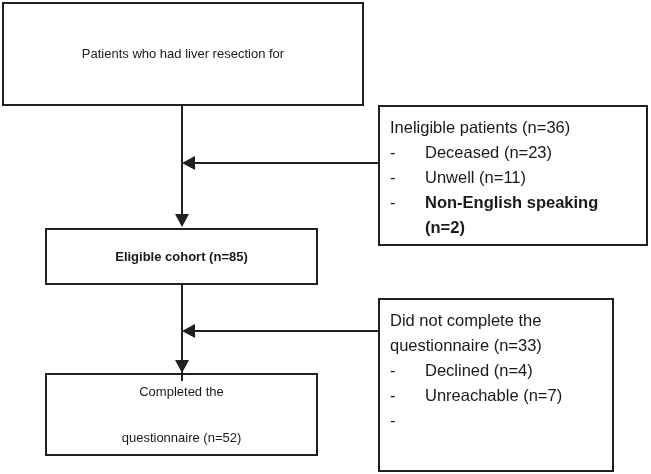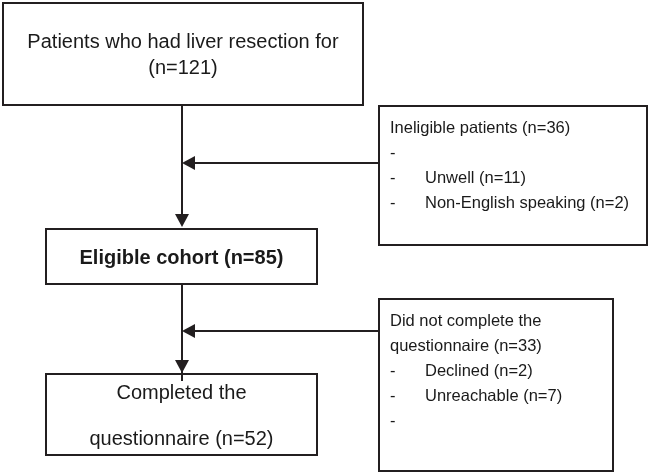--- a/index.html
+++ b/index.html
@@ -31,27 +31,28 @@
     align-items: center;
     justify-content: center;
     text-align: center;
   }
 
   .box-left {
     text-align: left;
   }
 
   .line {
-    font-size: 20px;
+    font-size: 13px;
     line-height: 26px;
     white-space: nowrap;
   }
 
   .line-wrap {
     white-space: normal;
+    font-weight: bold;
   }
 
   
   .detail-head {
     position: absolute;
     left: 10px;
     font-size: 16.5px;
     line-height: 25px;
   }
 
@@ -102,57 +103,57 @@
     border-right: 13px solid #231f20;
   }
 </style>
 </head>
 <body>
 
 <div id="canvas">
 
   <div class="box box-centered" style="left:2px; top:2px; width:362px; height:104px;">
     <div class="line">Patients who had liver resection for</div>
-    <div class="line">(n=121)</div>
   </div>
 
   <div class="box box-centered" style="left:45px; top:228px; width:273px; height:57px;font-weight:bold;">
     <div class="line">Eligible cohort (n=85)</div>
   </div>
 
   <div class="box box-centered" style="left:45px; top:373px; width:273px; height:83px;gap:20px;">
     <div class="line">Completed the</div>
     <div class="line">questionnaire (n=52)</div>
   </div>
 
   <div class="box box-left" style="left:378px; top:105px; width:270px; height:141px;">
     <div class="detail-head" style="top:8px;">Ineligible patients (n=36)</div>
 
     <div class="bullet-row" style="top:33px;">
       <span class="dash">-</span>
+      <span class="bullet-text">Deceased (n=23)</span>
     </div>
 
     <div class="bullet-row" style="top:58px;">
       <span class="dash">-</span>
       <span class="bullet-text">Unwell (n=11)</span>
     </div>
 
     <div class="bullet-row" style="top:83px;">
       <span class="dash">-</span>
       <span class="bullet-text line-wrap" style="width:215px;">Non-English speaking (n=2)</span>
     </div>
   </div>
 
   <div class="box box-left" style="left:378px; top:298px; width:236px; height:174px;">
     <div class="detail-head" style="top:8px;">Did not complete the</div>
     <div class="detail-head" style="top:33px;">questionnaire (n=33)</div>
 
     <div class="bullet-row" style="top:58px;">
       <span class="dash">-</span>
-      <span class="bullet-text">Declined (n=2)</span>
+      <span class="bullet-text">Declined (n=4)</span>
     </div>
 
     <div class="bullet-row" style="top:83px;">
       <span class="dash">-</span>
       <span class="bullet-text">Unreachable (n=7)</span>
     </div>
 
     <div class="bullet-row" style="top:108px;">
       <span class="dash">-</span>
     </div>

